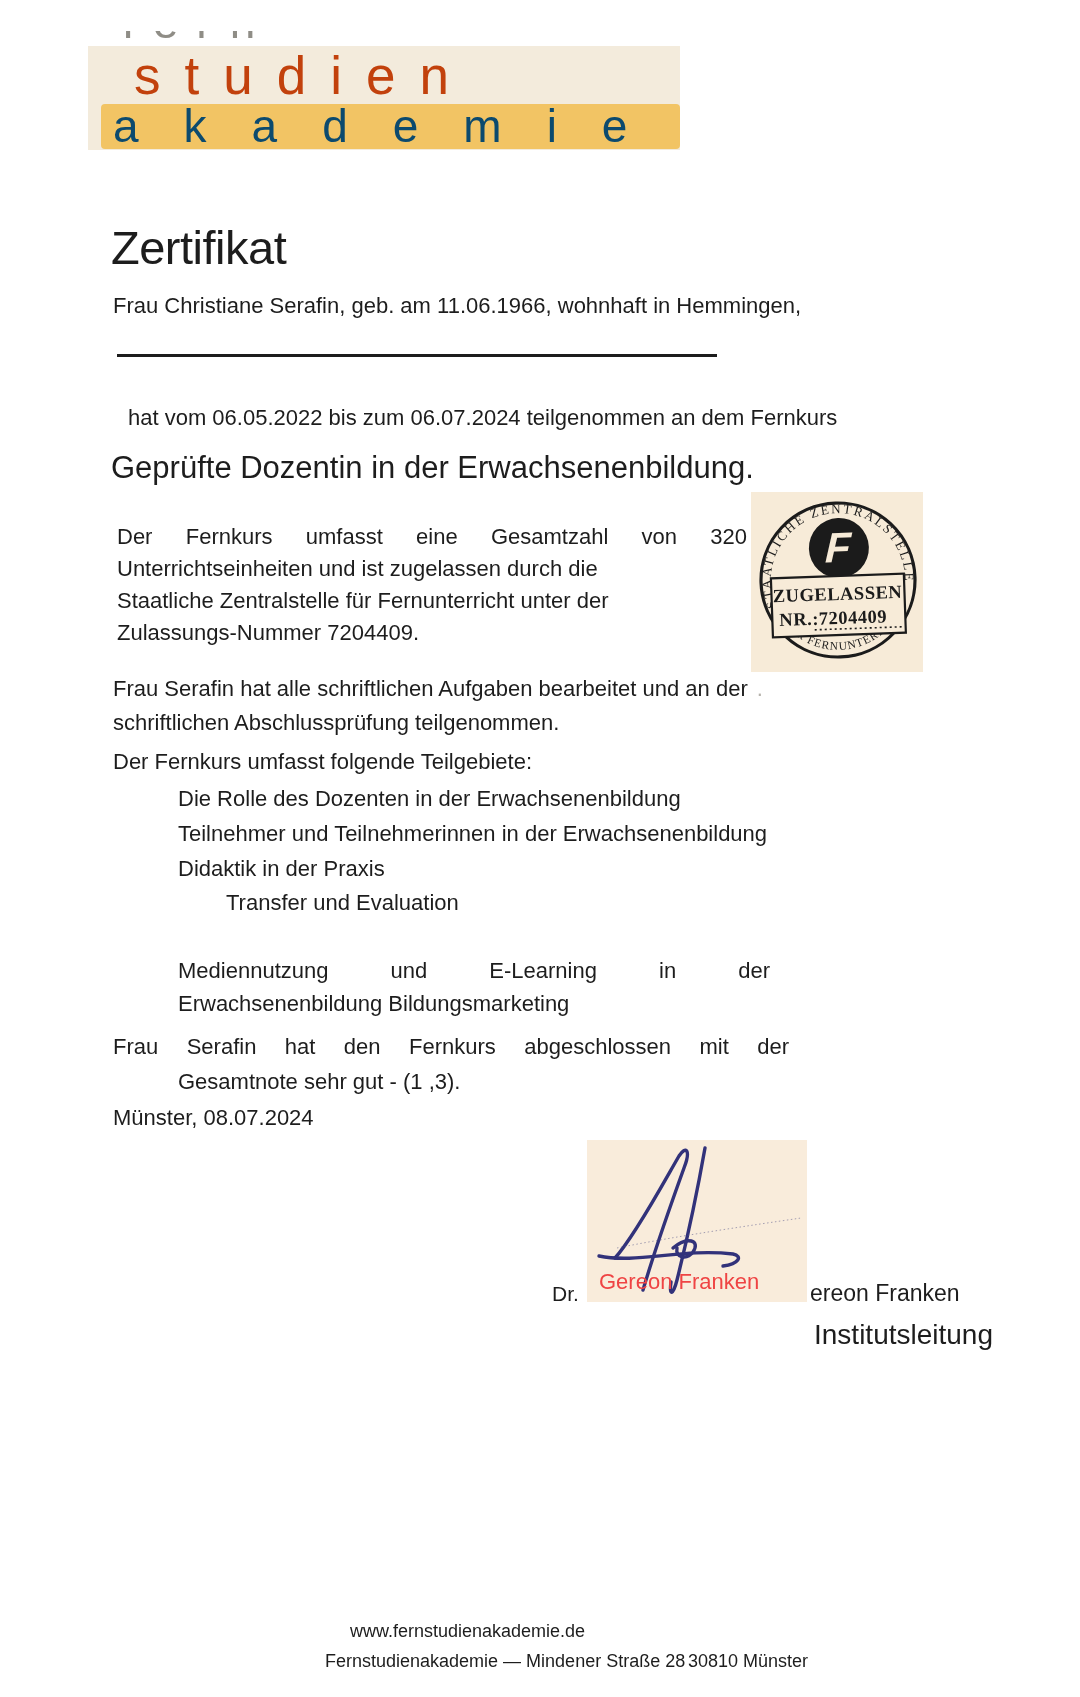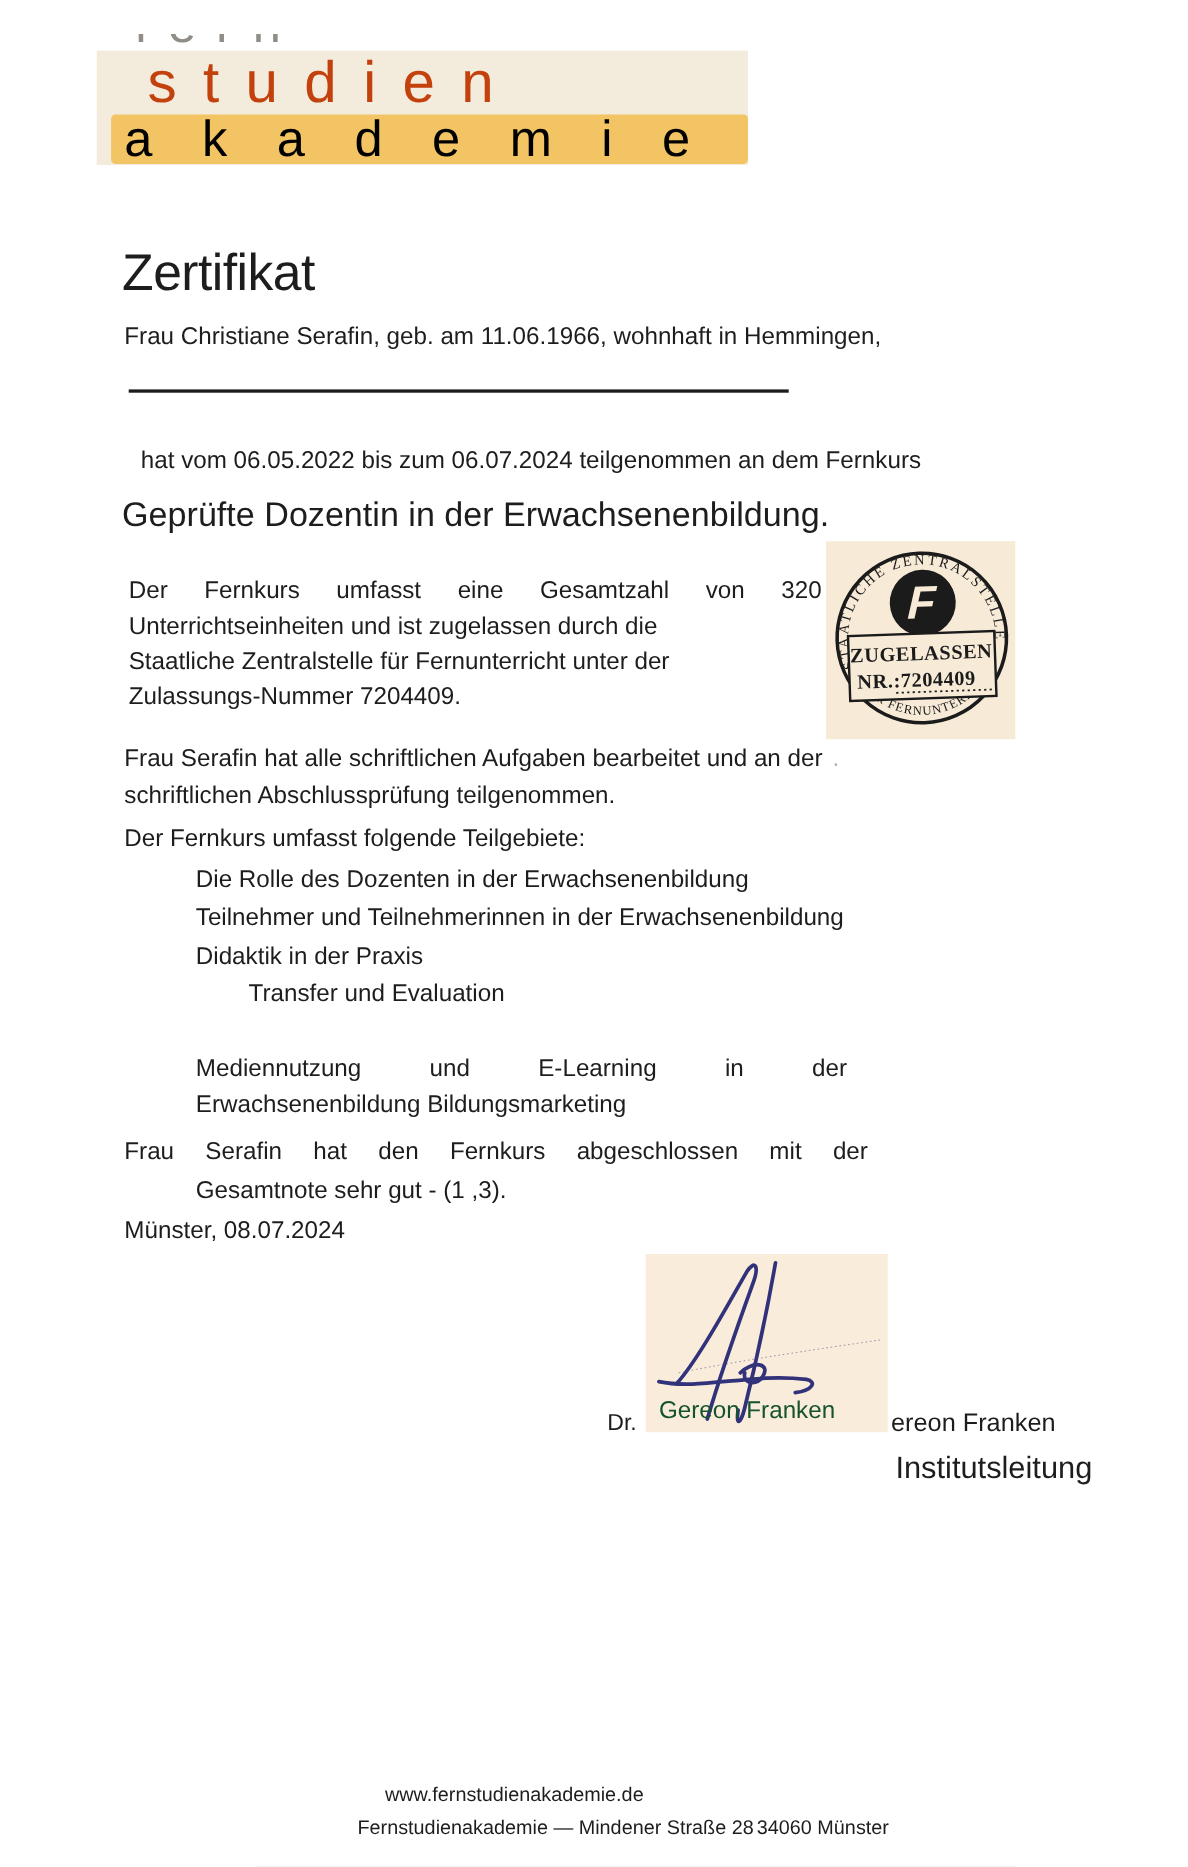--- a/index.html
+++ b/index.html
@@ -23,21 +23,21 @@
   .logo-studien {
     position:absolute; left:46px; top:0px; font-size:53px; line-height:60px;
     letter-spacing:24px; color:#c2410c; font-weight:500;
   }
   .logo-band {
     position:absolute; left:13px; top:58px; width:579px; height:45px;
     background:#f2c464; border-radius:4px;
   }
   .logo-akademie {
     position:absolute; left:12px; top:-3px; font-size:46px; line-height:50px;
-    letter-spacing:45px; color:#000000; font-weight:400;
+    letter-spacing:45px; color:#0c4a6e; font-weight:400;
   }
 
   .cert-title { left:111px; top:222px; font-size:47px; line-height:1.1; letter-spacing:-0.5px; }
   .intro-1 { left:113px; top:290px; }
   .rule { left:117px; top:354px; width:600px; height:3px; background:#1c1c1c; }
   .intro-2 { left:113px; top:402px;margin-left:15px; }
   .course-title { left:111px; top:446px; font-size:31px; }
 
   .accr { left:117px; top:521px; width:630px; }
   .accr div { height:32px; line-height:32px; font-size:22px; }
@@ -50,21 +50,21 @@
   .subjects-head { left:113px; top:746px; }
   .subj { left:178px; }
   .s0 { top:783px; } .s1 { top:818px; } .s2 { top:853px; } .s3 { top:887px;margin-left:48px; }
   .s4 { top:921px; } .s5 { top:955px; width:592px; } .s6 { top:988px; }
 
   .closing-1 { left:113px; top:1031px; width:676px; }
   .closing-2 { left:178px; top:1066px; }
   .place-date { left:113px; top:1102px; }
 
   .sig-patch { left:587px; top:1140px; width:220px; height:162px; background:#f9ecdb; }
-  .sig-printed { left:599px; top:1266px; font-size:22px; color:#14532d; }
+  .sig-printed { left:599px; top:1266px; font-size:22px; color:#ef4444; }
   .sig-prefix { left:552px; top:1279px; font-size:21px; }
   .sig-name-right { left:810px; top:1277px; font-size:23px; }
   .sig-role { left:814px; top:1315px; font-size:28px; }
 
   .footer-url { left:350px; top:1618px; font-size:18px; }
   .footer-addr-left { left:325px; top:1648px; font-size:18px; }
   .footer-addr-right { left:688px; top:1648px; font-size:18px; }
 
   .seal-serif { font-family:"Liberation Serif","DejaVu Serif",serif; fill:#1b1b1b; }
 </style>
@@ -146,15 +146,15 @@
       <path d="M 30 108 C 90 96 160 86 214 78" fill="none" stroke="#5a5a8c" stroke-width="0.9" stroke-dasharray="1.5 2.5" opacity="0.6"></path>
     </svg>
   </div>
   <div class="abs t sig-printed">Gereon Franken</div>
   <div class="abs t sig-prefix">Dr.</div>
   <div class="abs t sig-name-right">ereon Franken</div>
   <div class="abs t sig-role">Institutsleitung</div>
 
   <div class="abs t footer-url">www.fernstudienakademie.de</div>
   <div class="abs t footer-addr-left">Fernstudienakademie — Mindener Straße 28</div>
-  <div class="abs t footer-addr-right">34060 Münster</div>
+  <div class="abs t footer-addr-right">30810 Münster</div>
 
 </div>
 
 </body></html>

